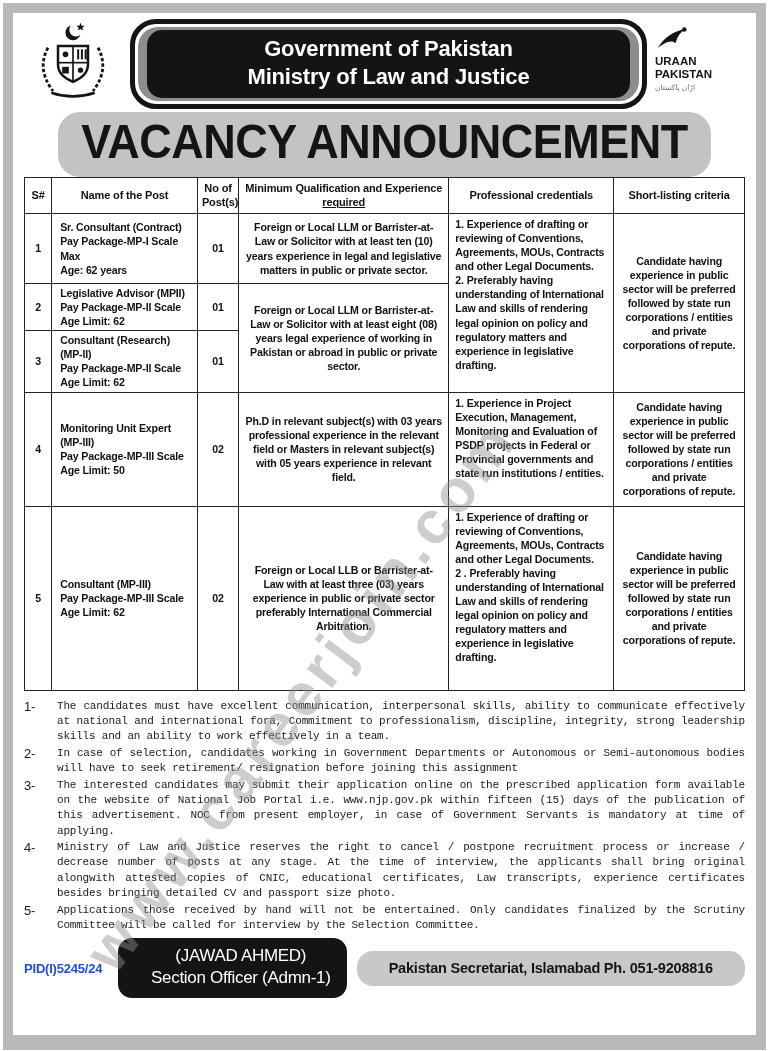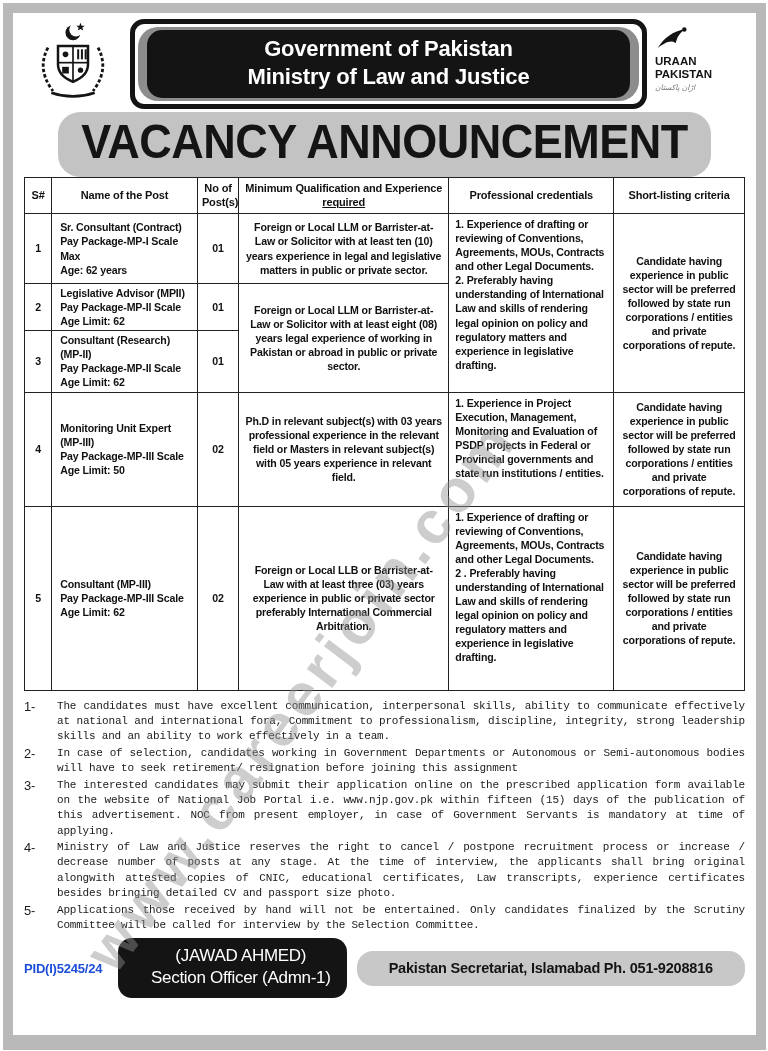--- a/index.html
+++ b/index.html
@@ -4,27 +4,27 @@
 <style>
   html,body { margin:0; padding:0; background:#ffffff; }
   body { width:768px; height:1051px; font-family:"Liberation Sans","DejaVu Sans",sans-serif; }
   .page { position:relative; width:768px; height:1051px; background:#fff; overflow:hidden; }
   .frame { position:absolute; inset:3px 2px 1px 3px; border:10px solid #b9b9b9; border-bottom-width:15px; background:#fff; box-sizing:border-box; }
   .content { position:relative; height:100%; padding:0 11px; box-sizing:border-box; }
 
   
   .masthead { display:flex; align-items:flex-start; padding-top:6px; height:84px; }
   .emblem-wrap { width:98px; display:flex; justify-content:center; padding-top:2px; }
-  .gov-box-outer { flex:1; margin:0 8px; border:5px solid #141414; border-radius:14px; background:#fff; }
+  .gov-box-outer { flex:1; margin:0 8px; border:5px solid #141414; border-radius:26px; background:#fff; }
   .gov-box-mid { background:#8d8d8d; border-radius:20px; margin:3px; padding:3px 9px; }
   .gov-box-inner { background:#141414; border-radius:15px; color:#fff; text-align:center; padding:5px 4px 7px; }
   .gov-line { display:block; font-weight:bold; font-size:22px; line-height:1.28; letter-spacing:-0.2px; }
   .uraan { width:90px; text-align:left; padding-top:6px; }
   .uraan-text { font-size:11.5px; font-weight:bold; line-height:1.12; color:#141414; }
-  .uraan-tagline { font-size:7.5px; color:#777; margin-top:2px;font-style:italic; }
+  .uraan-tagline { font-size:7.5px; color:#777; margin-top:2px; }
 
   
   .banner { margin:9px 34px 0; background:#c3c3c3; border-radius:22px; text-align:center; padding:4px 0 9px; }
   .banner-title { display:inline-block; font-size:45px; font-weight:bold; color:#141414; letter-spacing:-0.5px; transform:scaleY(1.06); }
 
   
   .intro { margin:11px 1px 9px; font-size:13.2px; line-height:1.4; color:#1a1a1a; text-align:justify; letter-spacing:-0.2px; }
 
   
   table.vac { width:100%; border-collapse:collapse; table-layout:fixed; }

